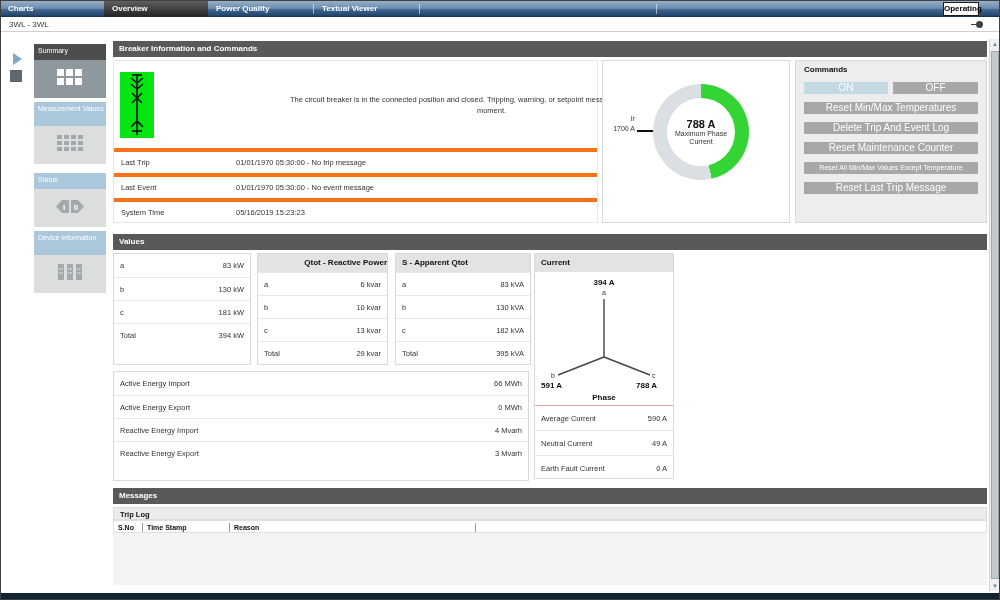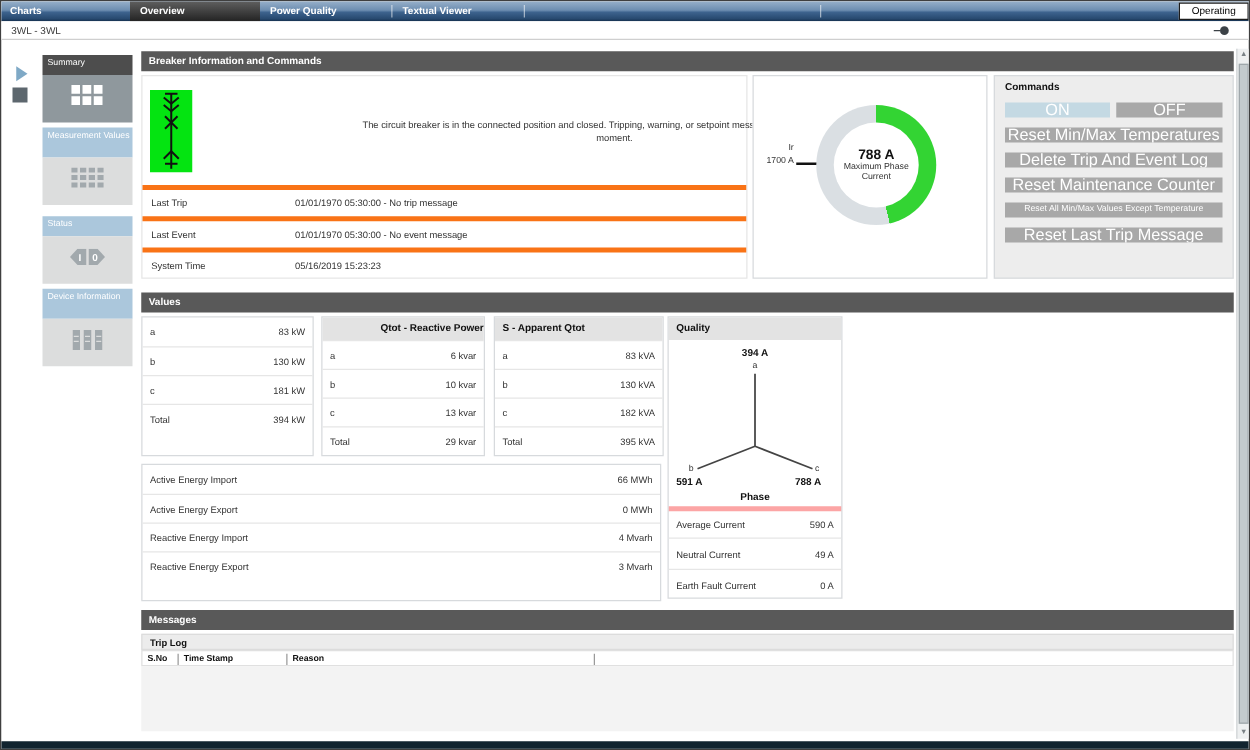--- a/index.html
+++ b/index.html
@@ -10,23 +10,23 @@
 
   
   .topbar { position:absolute; left:0; top:0; width:100%; height:16px;
             background:linear-gradient(#97b0ca 0%, #6c8db0 45%, #3d638e 55%, #27496f 88%, #15304e 100%); }
   .charts-label { position:absolute; left:7px; top:0; height:16px; line-height:16px;
                   color:#fff; font-size:8px; font-weight:bold; }
   .tab { position:absolute; top:0; height:16px; line-height:16px; text-align:left;
          color:#fff; font-size:8px; font-weight:bold; padding-left:8px; cursor:default; }
   .tab.selected { background:linear-gradient(#5f5f5f, #232323); }
   .tab-sep { position:absolute; top:3px; width:1px; height:10px; background:rgba(255,255,255,.55); }
-  .operating-btn { position:absolute; left:942px; top:1px; width:56px; height:14px;
+  .operating-btn { position:absolute; left:942px; top:1px; width:36px; height:14px;
                    background:#fff; border:1px solid #1c1c1c; color:#000; font-size:8px;
-                   font-weight:normal; text-align:center; line-height:12px; }
+                   font-weight:bold; text-align:center; line-height:12px; }
 
   
   .breadcrumb-row { position:absolute; left:0; top:16px; width:100%; height:15px;
                     background:#fff; border-bottom:1px solid #cfcfcf; }
   .breadcrumb-text { position:absolute; left:8px; top:0; height:15px; line-height:15px;
                      font-size:8px; color:#3a3a3a; }
   .pin-dot { position:absolute; left:975px; top:4px; width:7px; height:7px; border-radius:50%;
              background:#3c4247; }
   .pin-dot:before { content:""; position:absolute; left:-5px; top:3px; width:5px; height:1px; background:#3c4247; }
 
@@ -72,21 +72,21 @@
                 justify-content:center; text-align:center; }
   .gauge-val { font-size:11px; font-weight:bold; color:#111; }
   .gauge-cap { font-size:7px; color:#333; line-height:8px; width:60px; }
   .gauge-ref { position:absolute; left:2px; top:53px; width:30px; text-align:right;
                font-size:7px; color:#333; line-height:10px; }
   .gauge-ref-line { position:absolute; left:34px; top:69px; width:33px; height:2px; background:#111; }
 
   
   .cmd-panel { background:#ededed; }
   .cmd-title { position:absolute; left:8px; top:4px; font-size:8px; font-weight:bold; color:#111; }
-  .cmd-btn { position:absolute; height:12px; background:#a8a8a8; color:#fff; font-size:13px;
+  .cmd-btn { position:absolute; height:12px; background:#a8a8a8; color:#fff; font-size:10px;
              text-align:center; line-height:12px; border:none; font-family:inherit; cursor:default;
              white-space:nowrap; overflow:hidden; }
   .cmd-on { background:#c4d9e3; }
 
   
   .phasor-wrap { position:absolute; left:0; top:18px; width:138px; height:133px; }
   .ph-txt { position:absolute; font-size:7px; color:#333; }
   .ph-bold { font-weight:bold; font-size:8px; color:#111; }
   .center { width:100%; text-align:center; }
 
@@ -320,37 +320,37 @@
         <span>c</span>
         <span>182 kVA</span>
       </div>
     <div class="kv-row" style="height:23px;">
         <span>Total</span>
         <span>395 kVA</span>
       </div>
   </div>
 
   <div class="panel" style="left:533px;top:252px;width:140px;height:226px;">
-    <div class="subhdr">Quality</div>
+    <div class="subhdr">Current</div>
     <div class="phasor-wrap">
       <div class="ph-txt ph-bold center" style="top:6px;">394 A</div>
       <div class="ph-txt center" style="top:17px;">a</div>
       <svg width="138" height="133" style="position:absolute;left:0;top:0;">
         <line x1="69" y1="27" x2="69" y2="85" stroke="#444" stroke-width="1.4"></line>
         <line x1="69" y1="85" x2="23" y2="103" stroke="#444" stroke-width="1.4"></line>
         <line x1="69" y1="85" x2="115" y2="103" stroke="#444" stroke-width="1.4"></line>
       </svg>
       <div class="ph-txt" style="left:16px;top:100px;">b</div>
       <div class="ph-txt ph-bold" style="left:6px;top:109px;">591 A</div>
       <div class="ph-txt" style="left:117px;top:100px;">c</div>
       <div class="ph-txt ph-bold" style="left:101px;top:109px;">788 A</div>
       <div class="ph-txt ph-bold center" style="top:121px;">Phase</div>
     </div>
     <div style="position:absolute;left:0;top:151px;width:138px;">
-      <div class="kv-row" style="height:25px;border-top:4px solid #fca5a5;">
+      <div class="kv-row" style="height:25px;border-top:1px solid #fca5a5;">
           <span>Average Current</span>
           <span>590 A</span>
         </div>
       <div class="kv-row" style="height:25px;">
           <span>Neutral Current</span>
           <span>49 A</span>
         </div>
       <div class="kv-row" style="height:25px;">
           <span>Earth Fault Current</span>
           <span>0 A</span>

